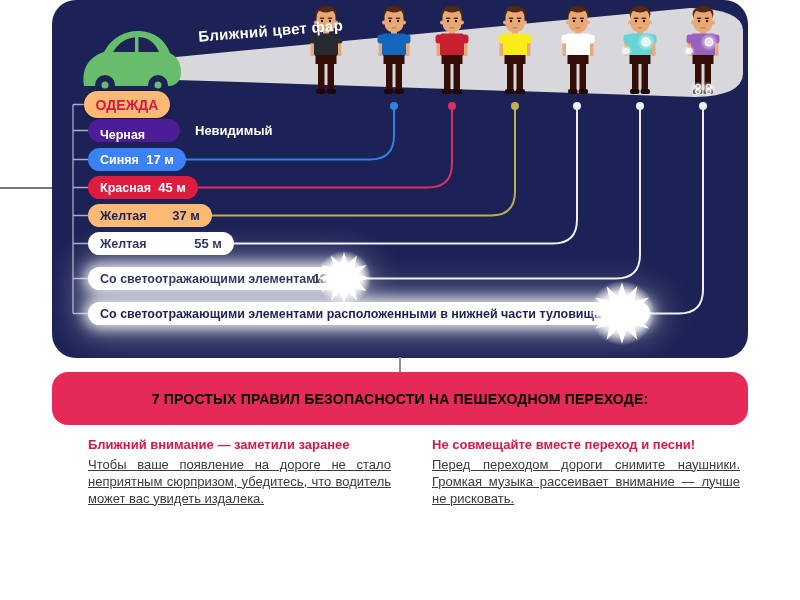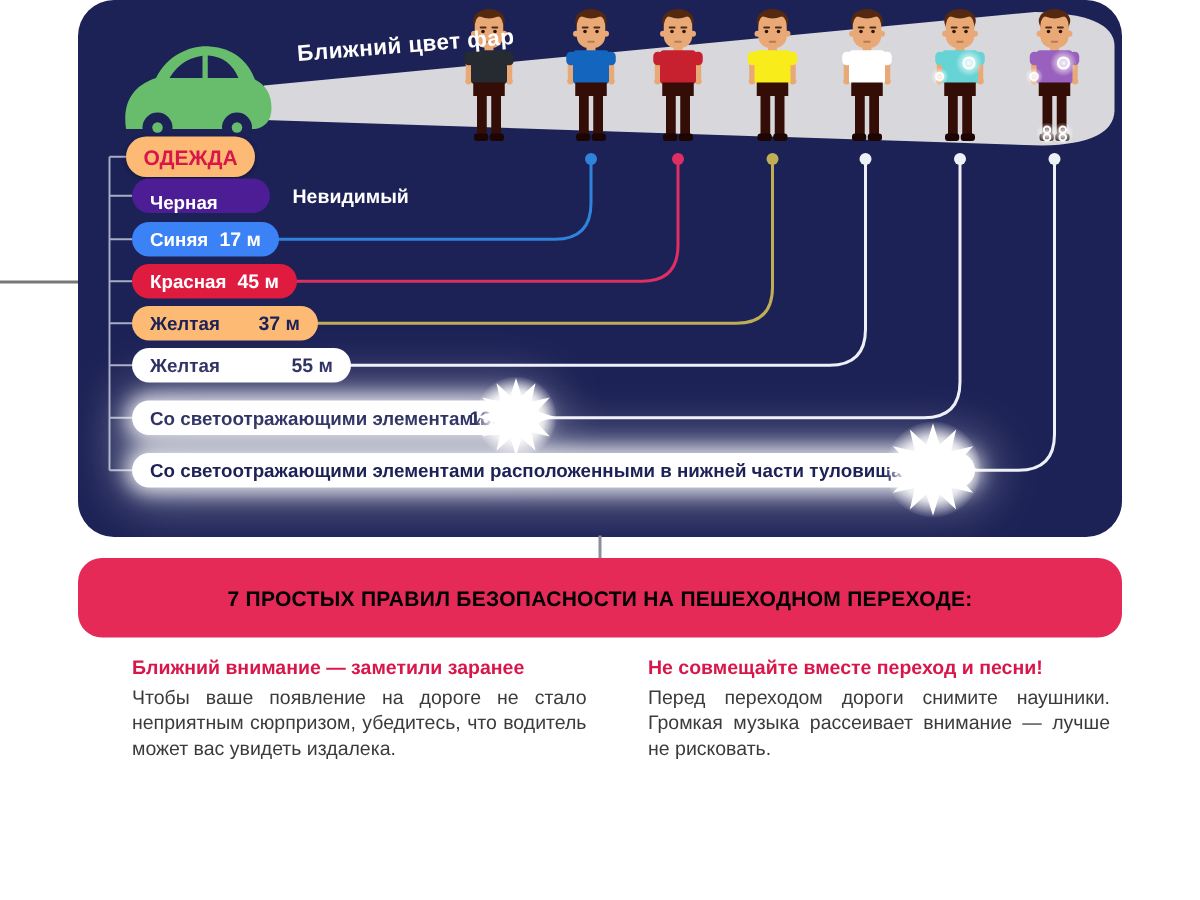--- a/index.html
+++ b/index.html
@@ -25,21 +25,21 @@
   .ext-line{position:absolute;left:0;top:187px;width:52px;height:1.5px;background:#777777;}
   .banner-connector{position:absolute;left:399px;top:357px;width:1.5px;height:16px;background:#8d8da0;}
   .banner{position:absolute;left:52px;top:372px;width:696px;height:53px;background:#e62a58;border-radius:16px;
           display:flex;align-items:center;justify-content:center;}
   .banner-text{color:#000000;font-weight:bold;font-size:14px;letter-spacing:.2px;}
   .rules-col{position:absolute;top:437px;}
   .rules-col.left{left:88px;width:303px;}
   .rules-col.right{left:432px;width:308px;}
   .rule-block{margin:0 0 13px 0;}
   .rule-heading{margin:0 0 2px 0;color:#d8164a;font-weight:bold;font-size:13px;line-height:16.5px;}
-  .rule-body{margin:0;color:#3b3b3b;font-size:13px;line-height:17px;text-align:justify;}
+  .rule-body{margin:0;color:#3b3b3b;font-size:13px;line-height:17px;text-align:justify;text-decoration:underline;}
 </style>
 </head>
 <body>
 
 <div class="canvas">
 
   <div class="ext-line"></div>
 
   <div class="panel">
     <svg class="scene-svg" id="scene-svg" viewBox="0 0 696 358">

